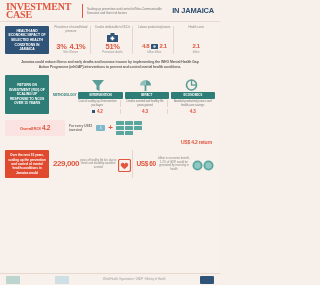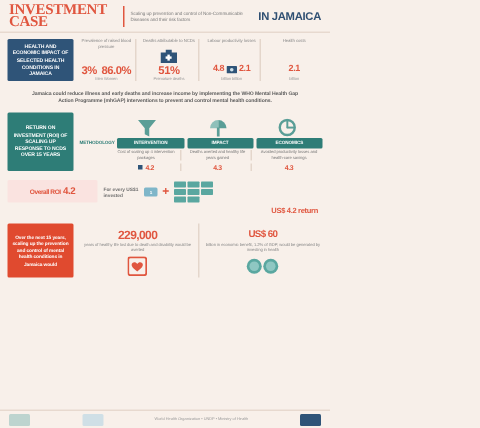--- a/index.html
+++ b/index.html
@@ -140,21 +140,21 @@
 
   
   .impact{display:flex;padding:2px 5px 3px 5px;gap:3px;align-items:stretch;}
   .impact-badge{
     flex:0 0 44px;background:#e04a2f;color:#fff;border-radius:1px;
     font-size:3.2px;font-weight:bold;line-height:4.4px;text-align:center;
     display:flex;align-items:center;justify-content:center;padding:3px;
     box-sizing:border-box;letter-spacing:-0.05px;
   }
   .impact-col{
-    flex:1 1 0;display:flex;flex-direction:column;align-items:center;
+    flex:1 1 0;display:flex;flex-direction:row;align-items:center;
     padding:0 1px;box-sizing:border-box;border-right:1px solid #e4d6cb;
     text-align:center;
   }
   .impact-col:last-child{border-right:none;}
   .imp-pre{font-size:2.7px;color:#9a9a9a;line-height:3.3px;min-height:3.3px;
     letter-spacing:-0.05px;}
   .imp-val{font-size:8px;font-weight:bold;color:#e0563f;line-height:9.5px;
     letter-spacing:-0.4px;white-space:nowrap;}
   .imp-val.sm{font-size:6.5px;}
   .imp-sub{font-size:2.8px;color:#8a8a8a;line-height:3.4px;letter-spacing:-0.05px;}
@@ -186,21 +186,21 @@
   </div>
 
   <div class="stats">
     <div class="stat-badge">Health and economic impact of selected health conditions in Jamaica</div>
 
     <div class="stat-col">
       <div class="stat-cap">Prevalence of raised blood pressure</div>
       <div class="stat-ico"></div>
       <div class="twin">
         <span class="stat-val">3%</span>
-        <span class="stat-val">86.0%</span>
+        <span class="stat-val">4.1%</span>
       </div>
       <div class="stat-sub">Men    Women</div>
     </div>
 
     <div class="stat-col">
       <div class="stat-cap">Deaths attributable to NCDs</div>
       <div class="stat-ico">
         <svg width="11" height="9" viewBox="0 0 11 9">
             <rect x="0" y="2" width="11" height="7" fill="#2f5478"></rect>
             <rect x="3.5" y="0" width="4" height="2.6" fill="#2f5478"></rect>

